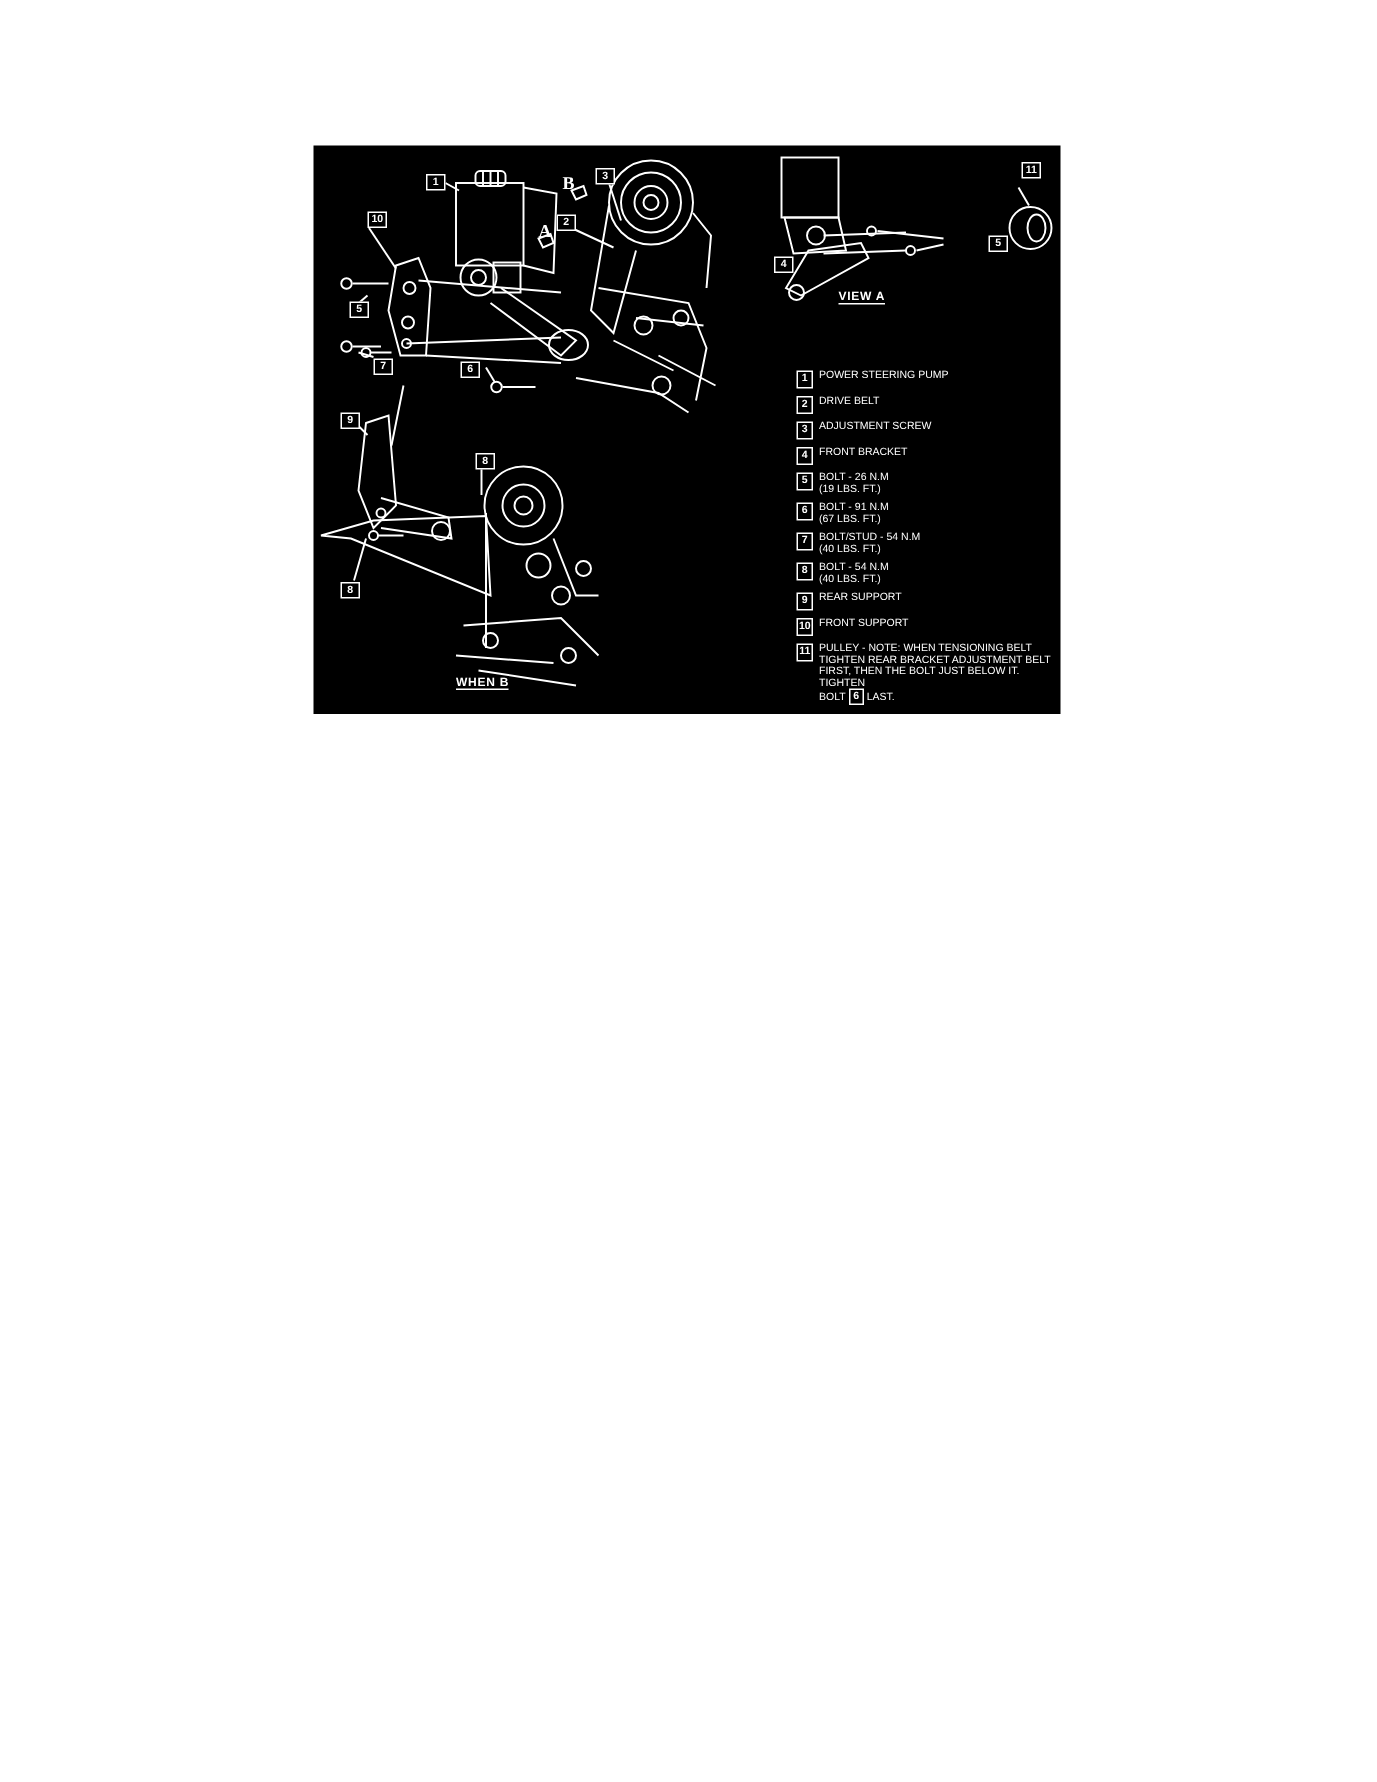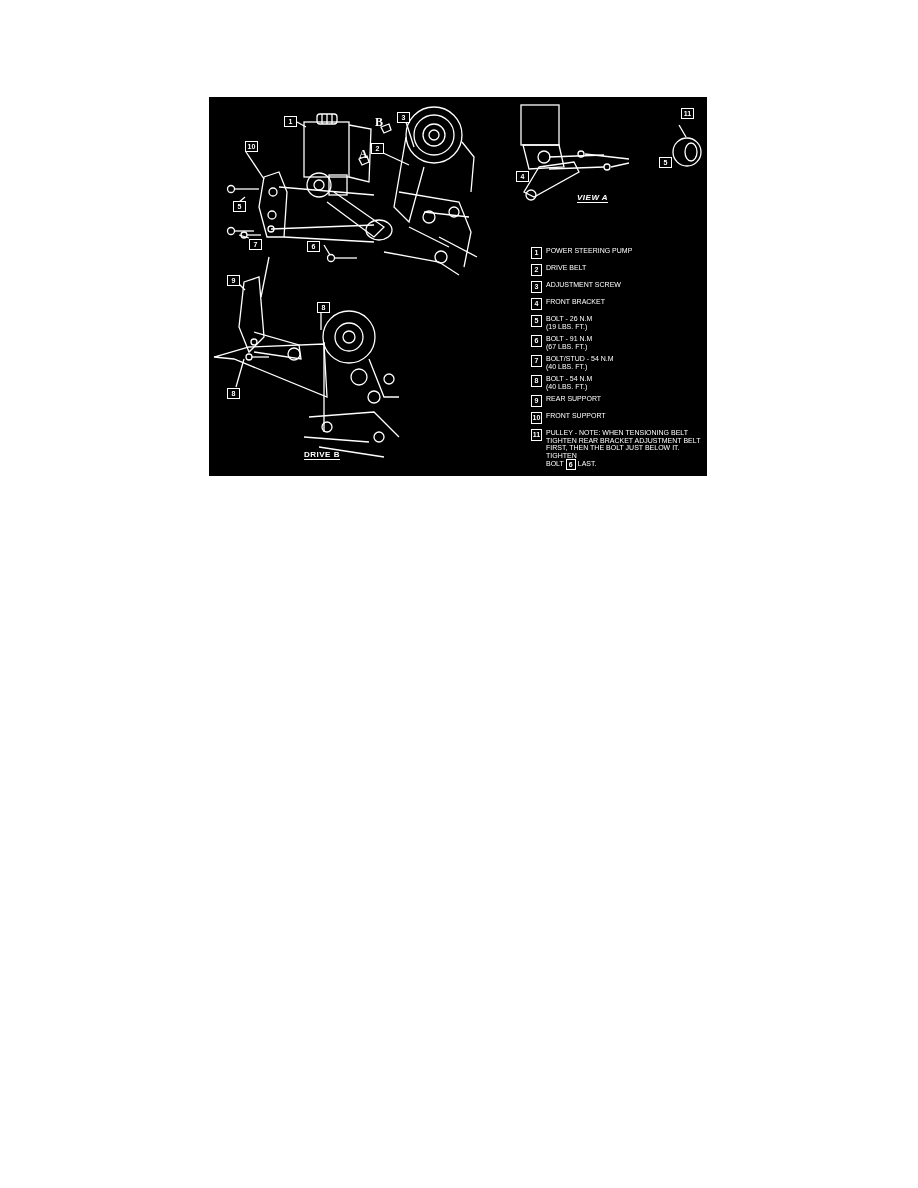--- a/index.html
+++ b/index.html
@@ -132,26 +132,26 @@
   <span class="callout" style="left:36px; top:44px;">10</span>
   <span class="callout" style="left:24px; top:104px;">5</span>
   <span class="callout" style="left:40px; top:142px;">7</span>
   <span class="callout" style="left:98px; top:144px;">6</span>
   <span class="callout" style="left:162px; top:46px;">2</span>
   <span class="callout" style="left:188px; top:15px;">3</span>
 
   <span class="callout" style="left:307px; top:74px;">4</span>
   <span class="callout" style="left:450px; top:60px;">5</span>
   <span class="callout" style="left:472px; top:11px;">11</span>
-  <span class="view-label" style="left:368px; top:96px;font-style:italic;">VIEW A</span>
+  <span class="view-label" style="left:350px; top:96px;">VIEW A</span>
 
   <span class="callout" style="left:18px; top:178px;">9</span>
   <span class="callout" style="left:108px; top:205px;">8</span>
   <span class="callout" style="left:18px; top:291px;">8</span>
-  <span class="view-label" style="left:95px; top:353px;">DRIVE B</span>
+  <span class="view-label" style="left:95px; top:353px;">WHEN B</span>
 
   <div class="legend">
     <div class="legend-item">
       <span class="num">1</span>
       <span class="txt">POWER STEERING PUMP</span>
     </div>
     <div class="legend-item">
       <span class="num">2</span>
       <span class="txt">DRIVE BELT</span>
     </div>

